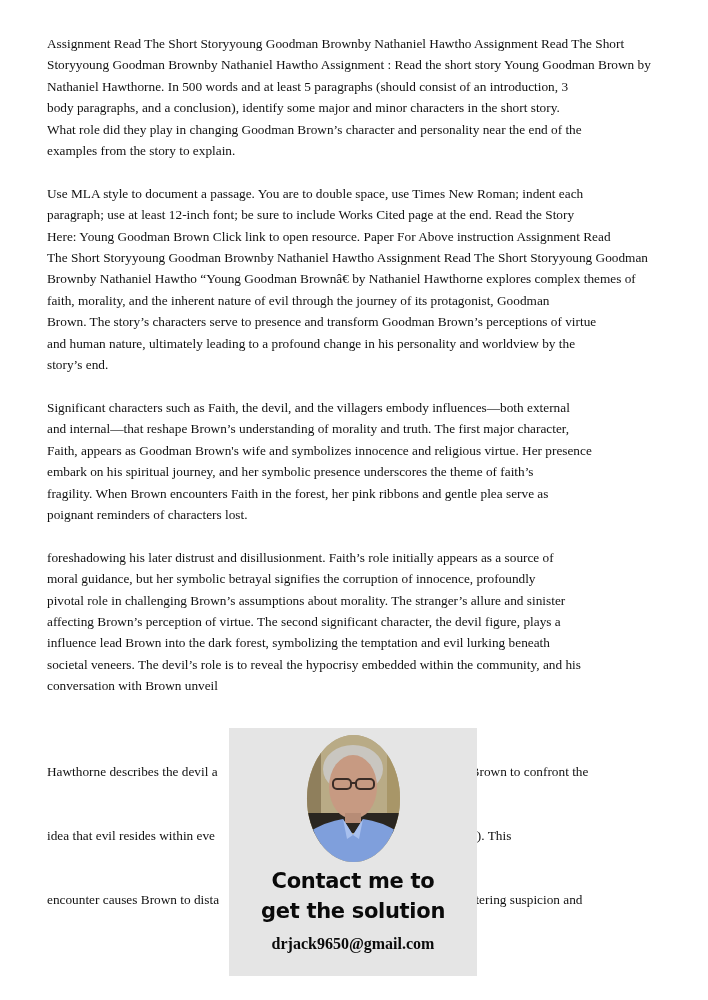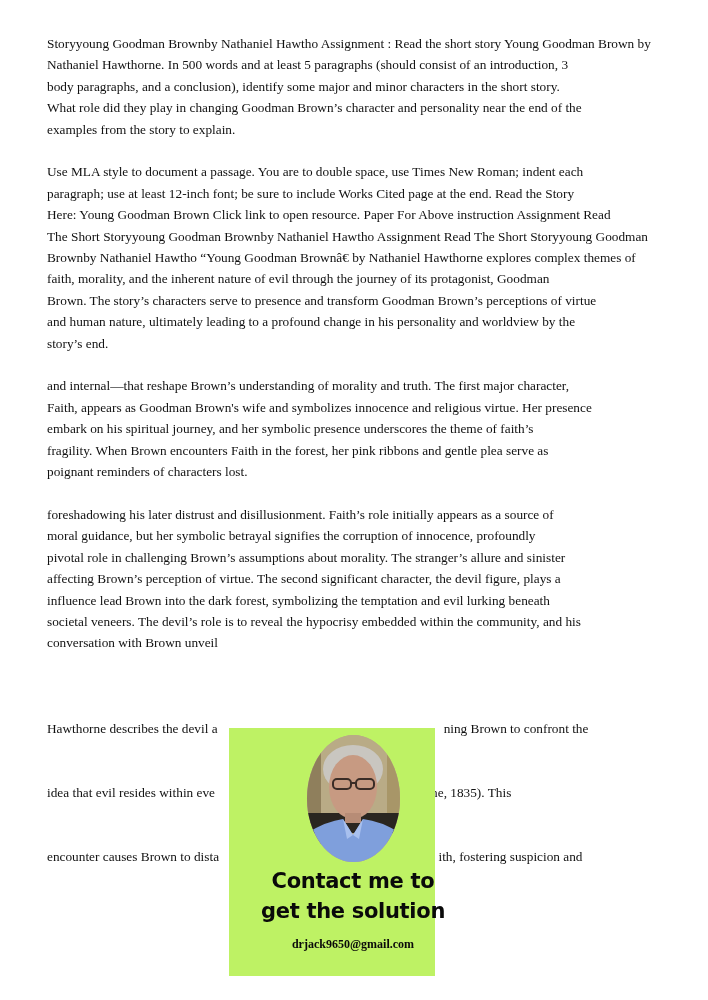--- a/index.html
+++ b/index.html
@@ -27,23 +27,23 @@
       margin: 0 0 21.4px 0;
     }
     .line {
       display: block;
       white-space: nowrap;
     }
     .promo {
       position: absolute;
       left: 229px;
       top: 728px;
-      width: 206px;
+      width: 248px;
       height: 248px;
-      background: #bef264;
+      background: #e5e5e5;
     }
     .photo {
       position: absolute;
       left: 78px;
       top: 7px;
       width: 93px;
       height: 127px;
       border-radius: 50%;
       overflow: hidden;
       background: #b5a98a;
@@ -63,48 +63,50 @@
       letter-spacing: -0.3px;
     }
     .email {
       position: absolute;
       left: 0;
       top: 203px;
       width: 248px;
       text-align: center;
       font-family: "Liberation Serif", "DejaVu Serif", serif;
       font-weight: bold;
-      font-size: 12px;
+      font-size: 16px;
       line-height: 26px;
       color: #0a0a0a;
     }
   </style>
 </head>
 <body>
 
 <div class="page">
   <p class="para">
+    <span class="line">Assignment Read The Short Storyyoung Goodman Brownby Nathaniel Hawtho Assignment Read The Short</span>
     <span class="line">Storyyoung Goodman Brownby Nathaniel Hawtho Assignment : Read the short story Young Goodman Brown by</span>
     <span class="line">Nathaniel Hawthorne. In 500 words and at least 5 paragraphs (should consist of an introduction, 3</span>
     <span class="line">body paragraphs, and a conclusion), identify some major and minor characters in the short story.</span>
     <span class="line">What role did they play in changing Goodman Brown’s character and personality near the end of the</span>
     <span class="line">examples from the story to explain.</span>
   </p>
   <p class="para">
     <span class="line">Use MLA style to document a passage. You are to double space, use Times New Roman; indent each</span>
     <span class="line">paragraph; use at least 12-inch font; be sure to include Works Cited page at the end. Read the Story</span>
     <span class="line">Here: Young Goodman Brown Click link to open resource. Paper For Above instruction Assignment Read</span>
     <span class="line">The Short Storyyoung Goodman Brownby Nathaniel Hawtho Assignment Read The Short Storyyoung Goodman</span>
     <span class="line">Brownby Nathaniel Hawtho “Young Goodman Brownâ€ by Nathaniel Hawthorne explores complex themes of</span>
     <span class="line">faith, morality, and the inherent nature of evil through the journey of its protagonist, Goodman</span>
     <span class="line">Brown. The story’s characters serve to presence and transform Goodman Brown’s perceptions of virtue</span>
     <span class="line">and human nature, ultimately leading to a profound change in his personality and worldview by the</span>
     <span class="line">story’s end.</span>
   </p>
   <p class="para">
+    <span class="line">Significant characters such as Faith, the devil, and the villagers embody influences—both external</span>
     <span class="line">and internal—that reshape Brown’s understanding of morality and truth. The first major character,</span>
     <span class="line">Faith, appears as Goodman Brown's wife and symbolizes innocence and religious virtue. Her presence</span>
     <span class="line">embark on his spiritual journey, and her symbolic presence underscores the theme of faith’s</span>
     <span class="line">fragility. When Brown encounters Faith in the forest, her pink ribbons and gentle plea serve as</span>
     <span class="line">poignant reminders of characters lost.</span>
   </p>
   <p class="para">
     <span class="line">foreshadowing his later distrust and disillusionment. Faith’s role initially appears as a source of</span>
     <span class="line">moral guidance, but her symbolic betrayal signifies the corruption of innocence, profoundly</span>
     <span class="line">pivotal role in challenging Brown’s assumptions about morality. The stranger’s allure and sinister</span>

